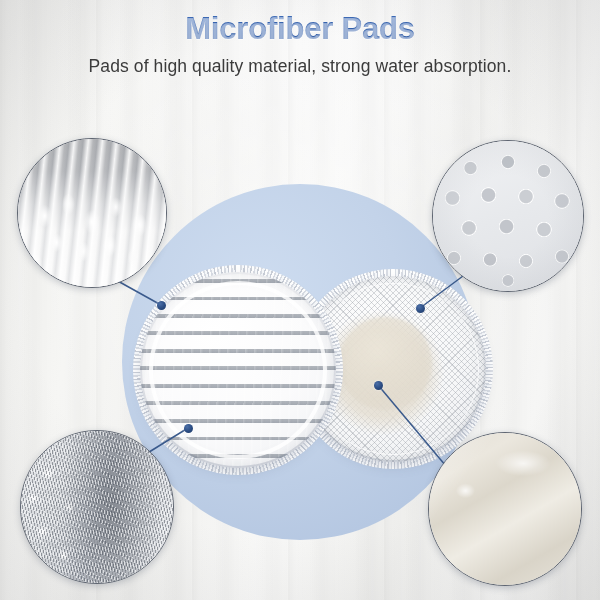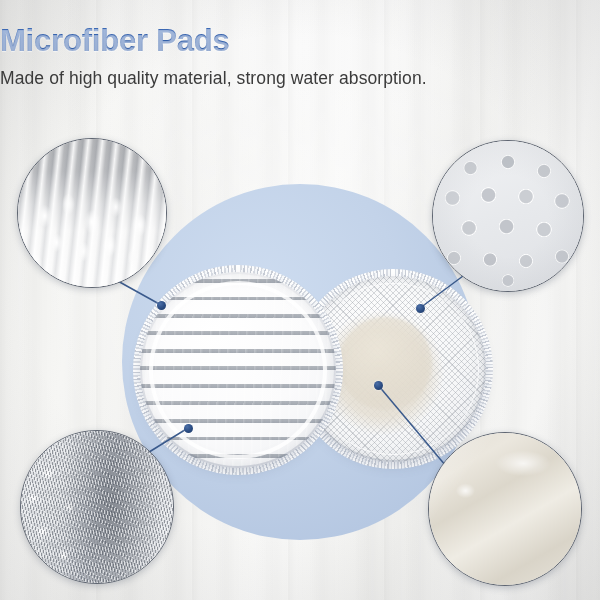--- a/index.html
+++ b/index.html
@@ -42,23 +42,23 @@
     position: absolute;
     inset: 0;
     background: radial-gradient(ellipse 75% 70% at 50% 48%, rgba(255,255,255,0.5) 0%, rgba(255,255,255,0) 60%, rgba(120,120,125,0.14) 100%);
     pointer-events: none;
   }
 
   
   #header {
     position: absolute;
     left: 0;
-    top: 17px;
+    top: 5px;
     width: 600px;
-    text-align: left;
+    text-align: center;
     z-index: 40;
   }
   #title {
     margin: 0;
     padding-top: 6px;
     font-size: 31px;
     font-weight: bold;
     letter-spacing: -0.2px;
     color: #2a59a8;
     background: linear-gradient(180deg, #3f6fbd 0%, #2a59a8 45%, #1f4d9b 100%);
@@ -285,21 +285,21 @@
 </style>
 </head>
 <body>
 
 <div id="stage">
 
   <div id="bg-streaks"></div>
 
   <div id="header">
     <h1 id="title">Microfiber Pads</h1>
-    <p id="subtitle">Made of high quality material, strong water absorption.</p>
+    <p id="subtitle">Pads of high quality material, strong water absorption.</p>
   </div>
 
   <div id="blue-disc"></div>
 
   <div id="pad-mesh" class="pad">
     <div class="fringe"></div>
     <div class="face"></div>
     <div class="hub"></div>
     <div class="rim-ring"></div>
     <div class="shadow"></div>

